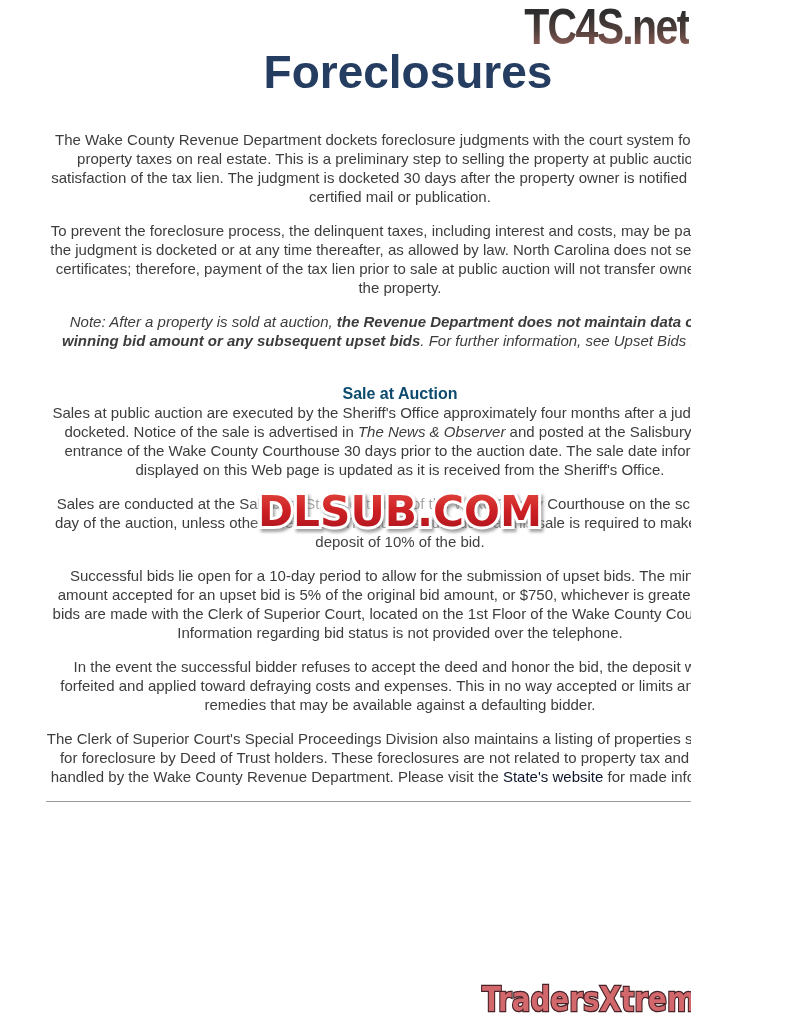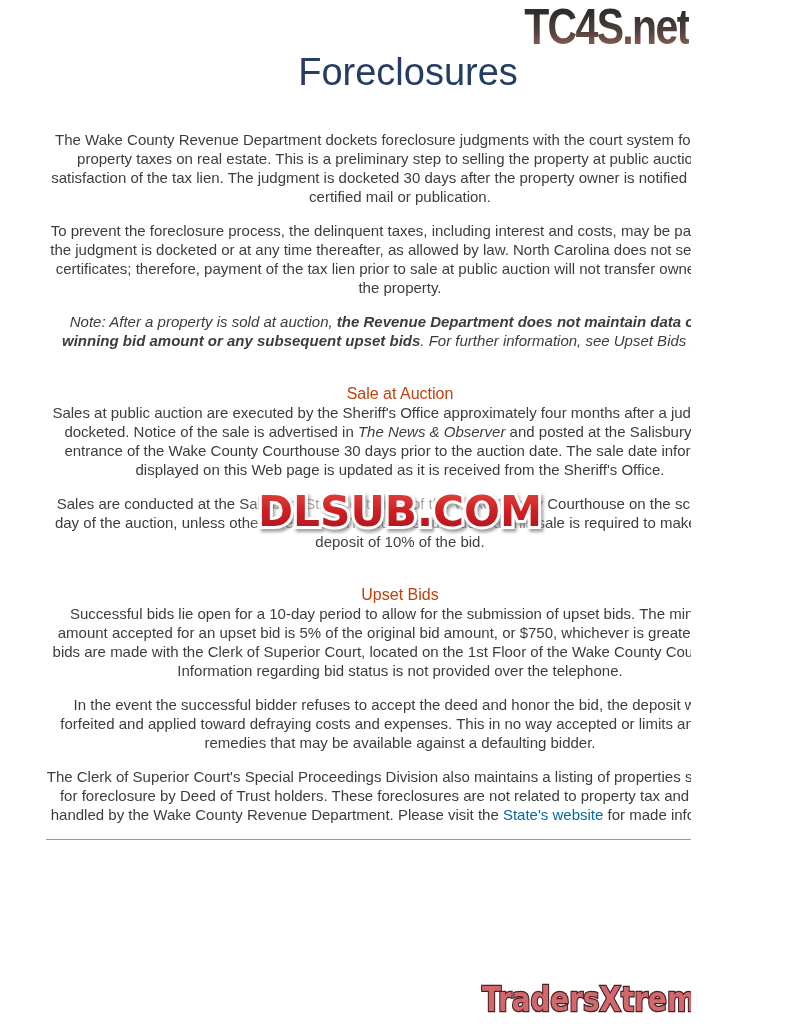--- a/index.html
+++ b/index.html
@@ -16,39 +16,39 @@
   .content {
     position: absolute;
     left: 46px;
     top: 0;
     width: 708px;
     color: #3d3d3d;
     font-size: 15px;
     line-height: 19px;
   }
   h1.title {
-    font-size: 38px;
+    font-size: 46px;
     line-height: 44px;
-    font-weight: 400;
+    font-weight: 700;
     color: #243d61;
     margin: 50px 0 36px 16px;
   }
   h2.sec {
     font-size: 16px;
     line-height: 19px;
-    font-weight: 400;
-    color: #c2410c;
+    font-weight: 700;
+    color: #0c4a6e;
     margin: 34px 0 0 0;
   }
   p { margin: 0 0 15px 0; }
   p.note { font-style: italic; }
   p.note b { font-weight: 700; }
   a.email { color: #1d9ad6; font-weight: 700; text-decoration: none; cursor: pointer; }
   b.phone { color: #333333; }
-  a.state { color: #0369a1; text-decoration: none; cursor: pointer; }
+  a.state { color: #0f172a; text-decoration: none; cursor: pointer; }
   hr.divider {
     border: none;
     border-top: 1px solid #9a9a9a;
     margin: 0;
     width: 700px;
   }
 
   
   .wm-tc4s {
     position: absolute;
@@ -111,21 +111,20 @@
 
     <p>To prevent the foreclosure process, the delinquent taxes, including interest and costs, may be paid before the judgment is docketed or at any time thereafter, as allowed by law. North Carolina does not sell tax lien certificates; therefore, payment of the tax lien prior to sale at public auction will not transfer ownership of the property.</p>
 
 
     <p class="note"><span>Note: After a property is sold at auction, </span><b>the Revenue Department does not maintain data on the winning bid amount or any subsequent upset bids</b><span>. For further information, see Upset Bids below.)</span></p>
 
     <h2 class="sec">Sale at Auction</h2>
     <p><span>Sales at public auction are executed by the Sheriff's Office approximately four months after a judgment is docketed. Notice of the sale is advertised in </span><i>The News &amp; Observer</i><span> and posted at the Salisbury Street entrance of the Wake County Courthouse 30 days prior to the auction date. The sale date information displayed on this Web page is updated as it is received from the Sheriff's Office.</span></p>
     <p>Sales are conducted at the Salisbury Street entrance of the Wake County Courthouse on the scheduled day of the auction, unless otherwise noted. The successful bidder at this sale is required to make a cash deposit of 10% of the bid.</p>
 
-    <h2 class="sec">Upset Bids</h2>
     <p>Successful bids lie open for a 10-day period to allow for the submission of upset bids. The minimum amount accepted for an upset bid is 5% of the original bid amount, or $750, whichever is greater. Upset bids are made with the Clerk of Superior Court, located on the 1st Floor of the Wake County Courthouse. Information regarding bid status is not provided over the telephone.</p>
     <p>In the event the successful bidder refuses to accept the deed and honor the bid, the deposit will be forfeited and applied toward defraying costs and expenses. This in no way accepted or limits any other remedies that may be available against a defaulting bidder.</p>
 
     <p><span>The Clerk of Superior Court's Special Proceedings Division also maintains a listing of properties scheduled for foreclosure by Deed of Trust holders. These foreclosures are not related to property tax and are not handled by the Wake County Revenue Department. Please visit the </span><a class="state">State's website</a><span> for made information.</span></p>
 
     <hr class="divider">
   </div>
 
   <div class="wm-dlsub-glow"></div>
   <svg class="wm-dlsub" width="306" height="64" viewBox="0 0 306 64">

